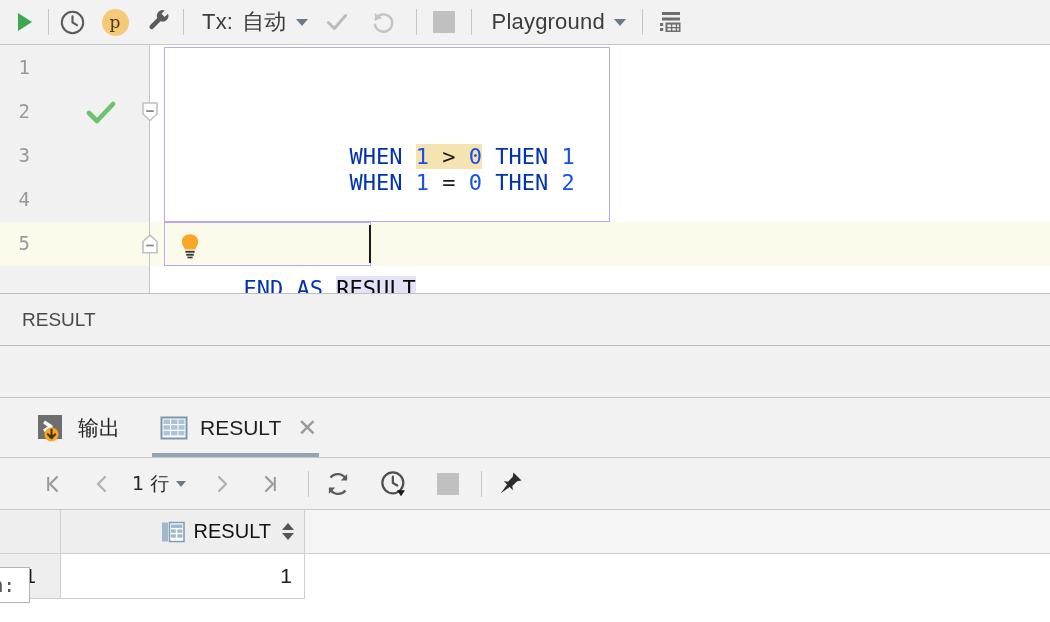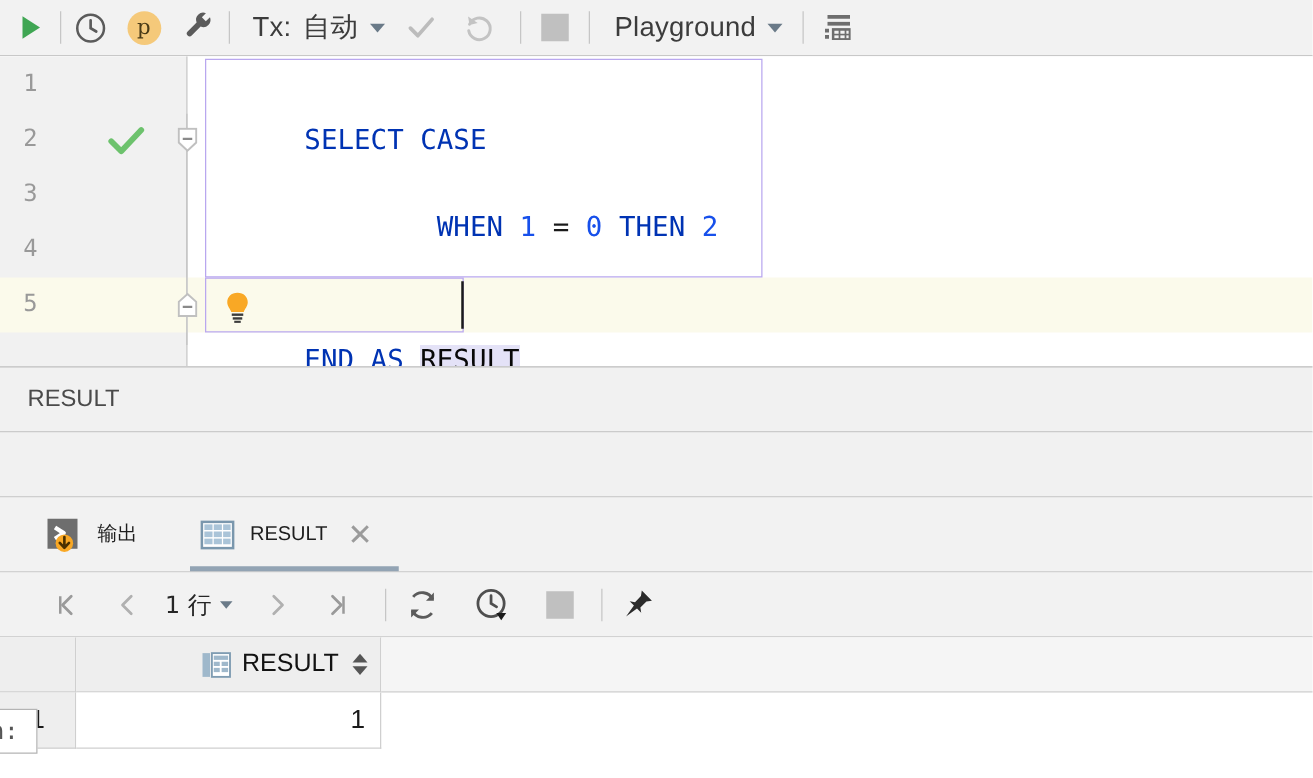--- a/index.html
+++ b/index.html
@@ -210,21 +210,21 @@
   }
   .tab {
     position: absolute;
     top: 0;
     height: 59px;
     display: flex;
     align-items: center;
     box-sizing: border-box;
   }
   .tab-label {
-    font-size: 16px;
+    font-size: 21px;
     color: #1e1e1e;
     margin-left: 12px;
   }
   .tab-label.cn { font-family: "DejaVu Sans", "Liberation Sans", sans-serif; }
   .tab-underline {
     position: absolute;
     left: 152px; bottom: 0;
     width: 167px; height: 4px;
     background: #93a4b4;
   }
@@ -493,24 +493,24 @@
     <div class="sel-box2"></div>
     <div class="caret-bar"></div>
 
     <svg class="bulb" viewBox="0 0 20 26">
       <path d="M10 1.2 C5 1.2 1.8 4.6 1.8 8.8 C1.8 12.2 4.2 14 5 16.5 H15 C15.8 14 18.2 12.2 18.2 8.8 C18.2 4.6 15 1.2 10 1.2 Z" fill="#f9a825"></path>
       <rect x="5.4" y="17.8" width="9.2" height="1.9" fill="#3b3b3b"></rect>
       <rect x="6.2" y="20.8" width="7.6" height="1.9" fill="#3b3b3b"></rect>
       <rect x="7.4" y="23.6" width="5.2" height="1.7" fill="#3b3b3b"></rect>
     </svg>
 
-    <div class="codeline" style="top:2px">
-      <span class="kw">SELECT CASE</span>
-    </div>
-
+
+    <div class="codeline" style="top:46px">
+      <span style="display:inline-block;width:8ch">&nbsp;</span><span class="kw">WHEN </span><span class="hl-search"><span class="num">1</span><span class="op"> &gt; </span><span class="num">0</span></span><span class="kw"> THEN </span><span class="num">1</span>
+    </div>
 
     <div class="codeline" style="top:72px">
       <span style="display:inline-block;width:8ch">&nbsp;</span><span class="kw">WHEN </span><span class="num">1</span><span class="op"> = </span><span class="num">0</span><span class="kw"> THEN </span><span class="num">2</span>
     </div>
 
 
     <div class="codeline" style="top:178px">
       <span class="kw">END AS </span><span class="hl-sel ident">RESULT</span>
     </div>
   </div>

